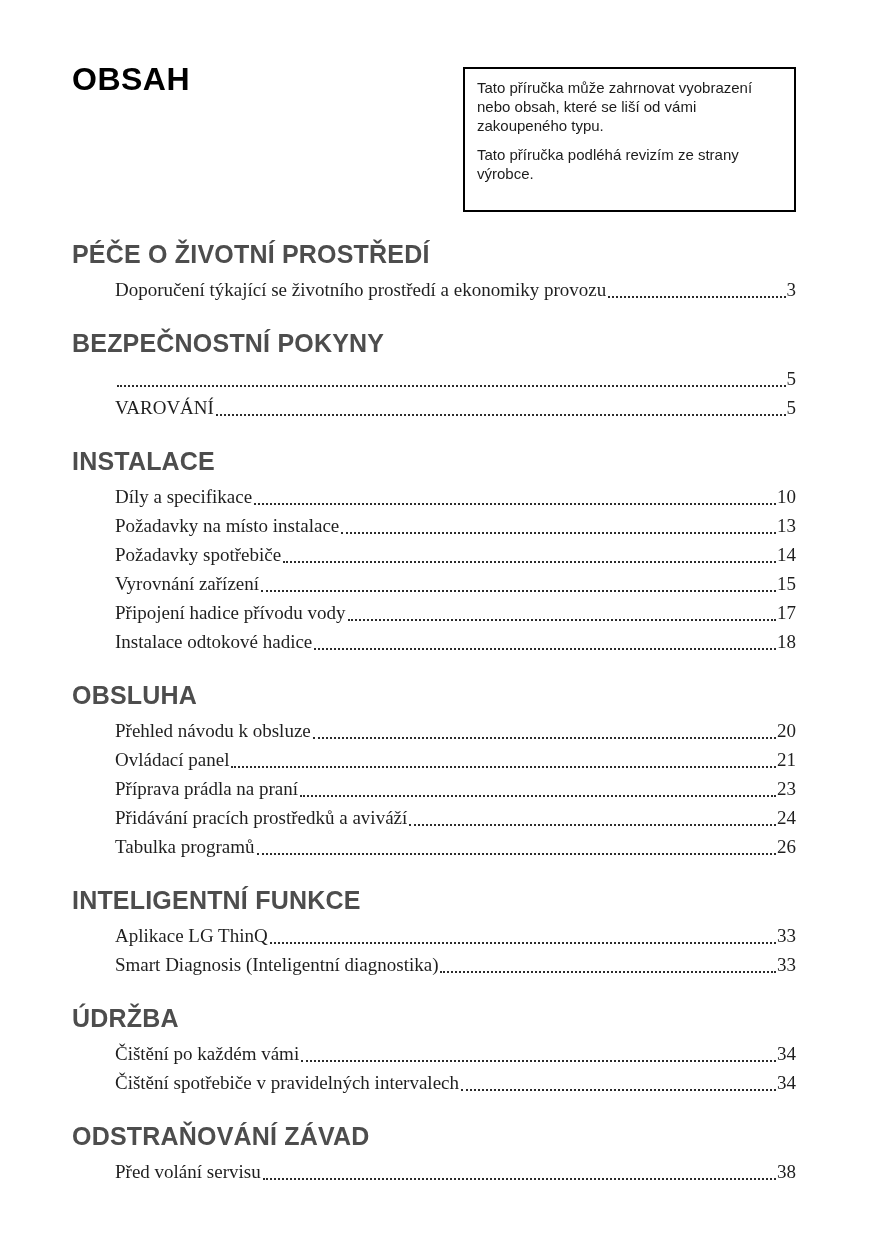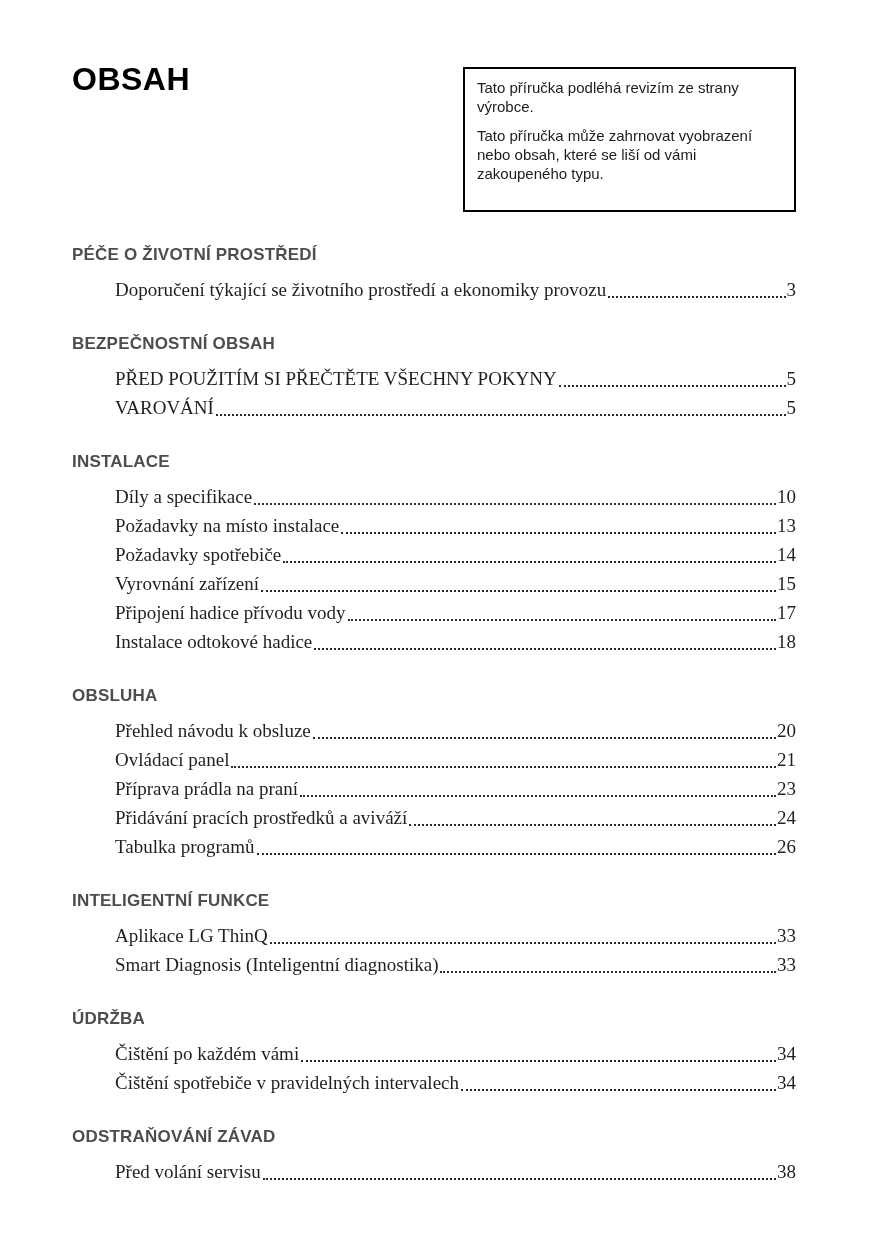--- a/index.html
+++ b/index.html
@@ -40,21 +40,21 @@
     font-size: 15px;
     line-height: 19px;
     color: #1c1c1c;
   }
   .note-box p { margin: 0 0 10px 0; }
   .note-box p:last-child { margin-bottom: 0; }
 
   .toc { margin-top: 28px; }
   .toc-section { margin-bottom: 27px; }
   .section-title {
-    font-size: 17px;
+    font-size: 25px;
     font-weight: bold;
     color: #4d4d4d;
     letter-spacing: 0.2px;
     margin: 0 0 8px 0;
     line-height: 25px;
   }
   .entries { padding-left: 43px; }
   .entry {
     display: flex;
     font-size: 19px;
@@ -73,42 +73,41 @@
   .entry-page { white-space: nowrap; }
 </style>
 </head>
 <body>
 
 <div class="page">
 
   <div class="header-row">
     <h1 class="page-title">OBSAH</h1>
     <div class="note-box">
+      <p>Tato příručka může zahrnovat vyobrazení nebo obsah, které se liší od vámi zakoupeného typu.</p>
       <p>Tato příručka podléhá revizím ze strany výrobce.</p>
-      <p>Tato příručka může zahrnovat vyobrazení nebo obsah, které se liší od vámi zakoupeného typu.</p>
     </div>
   </div>
 
   <div class="toc" id="toc-root">
     <div class="toc-section">
       <h2 class="section-title">PÉČE O ŽIVOTNÍ PROSTŘEDÍ</h2>
       <div class="entries">
     <div class="entry">
       <span class="entry-label">Doporučení týkající se životního prostředí a ekonomiky provozu</span>
       <span class="dots"></span>
       <span class="entry-page">3</span>
     </div>
   </div>
     </div>
 
     <div class="toc-section">
-      <h2 class="section-title">BEZPEČNOSTNÍ OBSAH</h2>
-      <div class="entries">
-    <div class="entry">
-      <span class="entry-label">PŘED POUŽITÍM SI PŘEČTĚTE VŠECHNY POKYNY</span>
+      <h2 class="section-title">BEZPEČNOSTNÍ POKYNY</h2>
+      <div class="entries">
+    <div class="entry">
       <span class="dots"></span>
       <span class="entry-page">5</span>
     </div>
 
     <div class="entry">
       <span class="entry-label">VAROVÁNÍ</span>
       <span class="dots"></span>
       <span class="entry-page">5</span>
     </div>
   </div>

